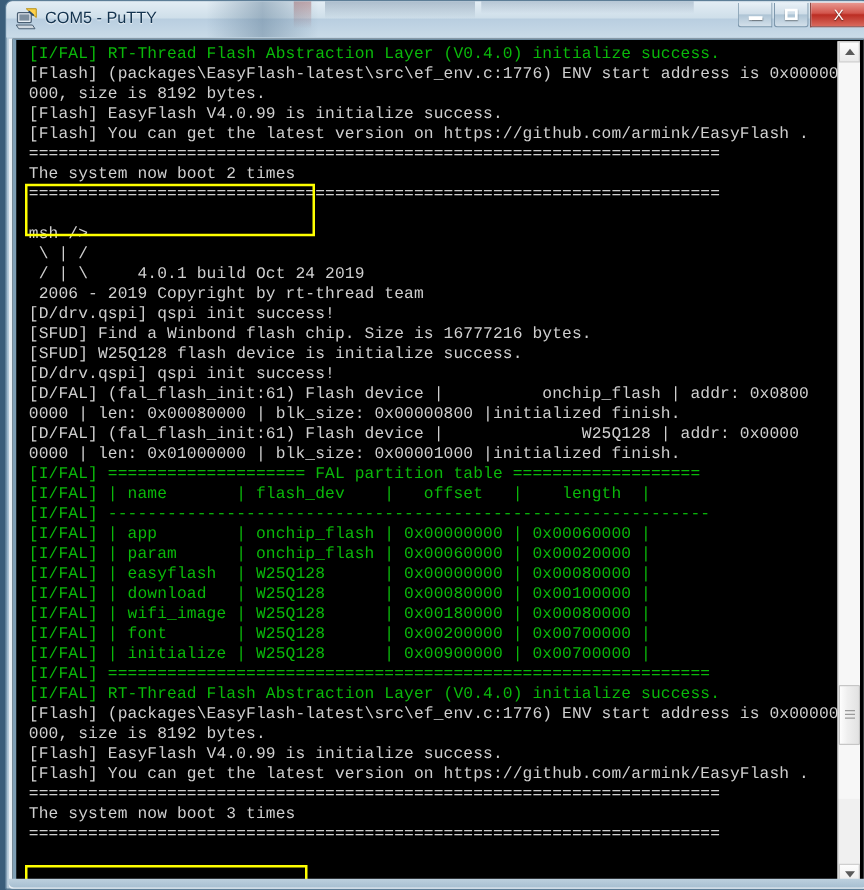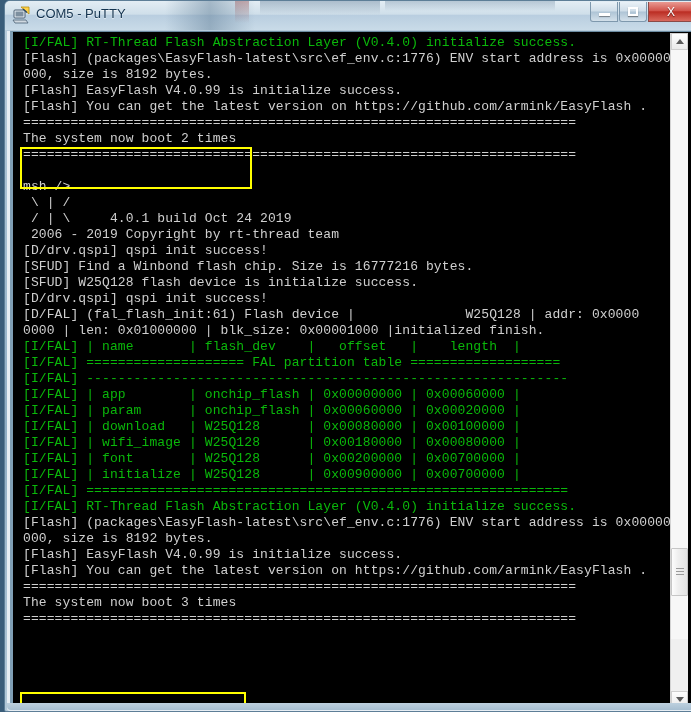--- a/index.html
+++ b/index.html
@@ -293,27 +293,30 @@
             <div class="line white">======================================================================</div>
             <div class="line white"></div>
             <div class="line white">msh /&gt;</div>
             <div class="line white"> \ | /</div>
             <div class="line white"> / | \     4.0.1 build Oct 24 2019</div>
             <div class="line white"> 2006 - 2019 Copyright by rt-thread team</div>
             <div class="line white">[D/drv.qspi] qspi init success!</div>
             <div class="line white">[SFUD] Find a Winbond flash chip. Size is 16777216 bytes.</div>
             <div class="line white">[SFUD] W25Q128 flash device is initialize success.</div>
             <div class="line white">[D/drv.qspi] qspi init success!</div>
+            <div class="line white">[D/FAL] (fal_flash_init:61) Flash device |          onchip_flash | addr: 0x0800</div>
+            <div class="line white">0000 | len: 0x00080000 | blk_size: 0x00000800 |initialized finish.</div>
             <div class="line white">[D/FAL] (fal_flash_init:61) Flash device |              W25Q128 | addr: 0x0000</div>
             <div class="line white">0000 | len: 0x01000000 | blk_size: 0x00001000 |initialized finish.</div>
+            <div class="line green">[I/FAL] ==================== FAL partition table ===================</div>
             <div class="line green">[I/FAL] | name       | flash_dev    |   offset   |    length  |</div>
-            <div class="line green">[I/FAL] ==================== FAL partition table ===================</div>
             <div class="line green">[I/FAL] -------------------------------------------------------------</div>
             <div class="line green">[I/FAL] | app        | onchip_flash | 0x00000000 | 0x00060000 |</div>
             <div class="line green">[I/FAL] | param      | onchip_flash | 0x00060000 | 0x00020000 |</div>
+            <div class="line green">[I/FAL] | easyflash  | W25Q128      | 0x00000000 | 0x00080000 |</div>
             <div class="line green">[I/FAL] | download   | W25Q128      | 0x00080000 | 0x00100000 |</div>
             <div class="line green">[I/FAL] | wifi_image | W25Q128      | 0x00180000 | 0x00080000 |</div>
             <div class="line green">[I/FAL] | font       | W25Q128      | 0x00200000 | 0x00700000 |</div>
             <div class="line green">[I/FAL] | initialize | W25Q128      | 0x00900000 | 0x00700000 |</div>
             <div class="line green">[I/FAL] =============================================================</div>
             <div class="line green">[I/FAL] RT-Thread Flash Abstraction Layer (V0.4.0) initialize success.</div>
             <div class="line white">[Flash] (packages\EasyFlash-latest\src\ef_env.c:1776) ENV start address is 0x00000</div>
             <div class="line white">000, size is 8192 bytes.</div>
             <div class="line white">[Flash] EasyFlash V4.0.99 is initialize success.</div>
             <div class="line white">[Flash] You can get the latest version on https://github.com/armink/EasyFlash .</div>

